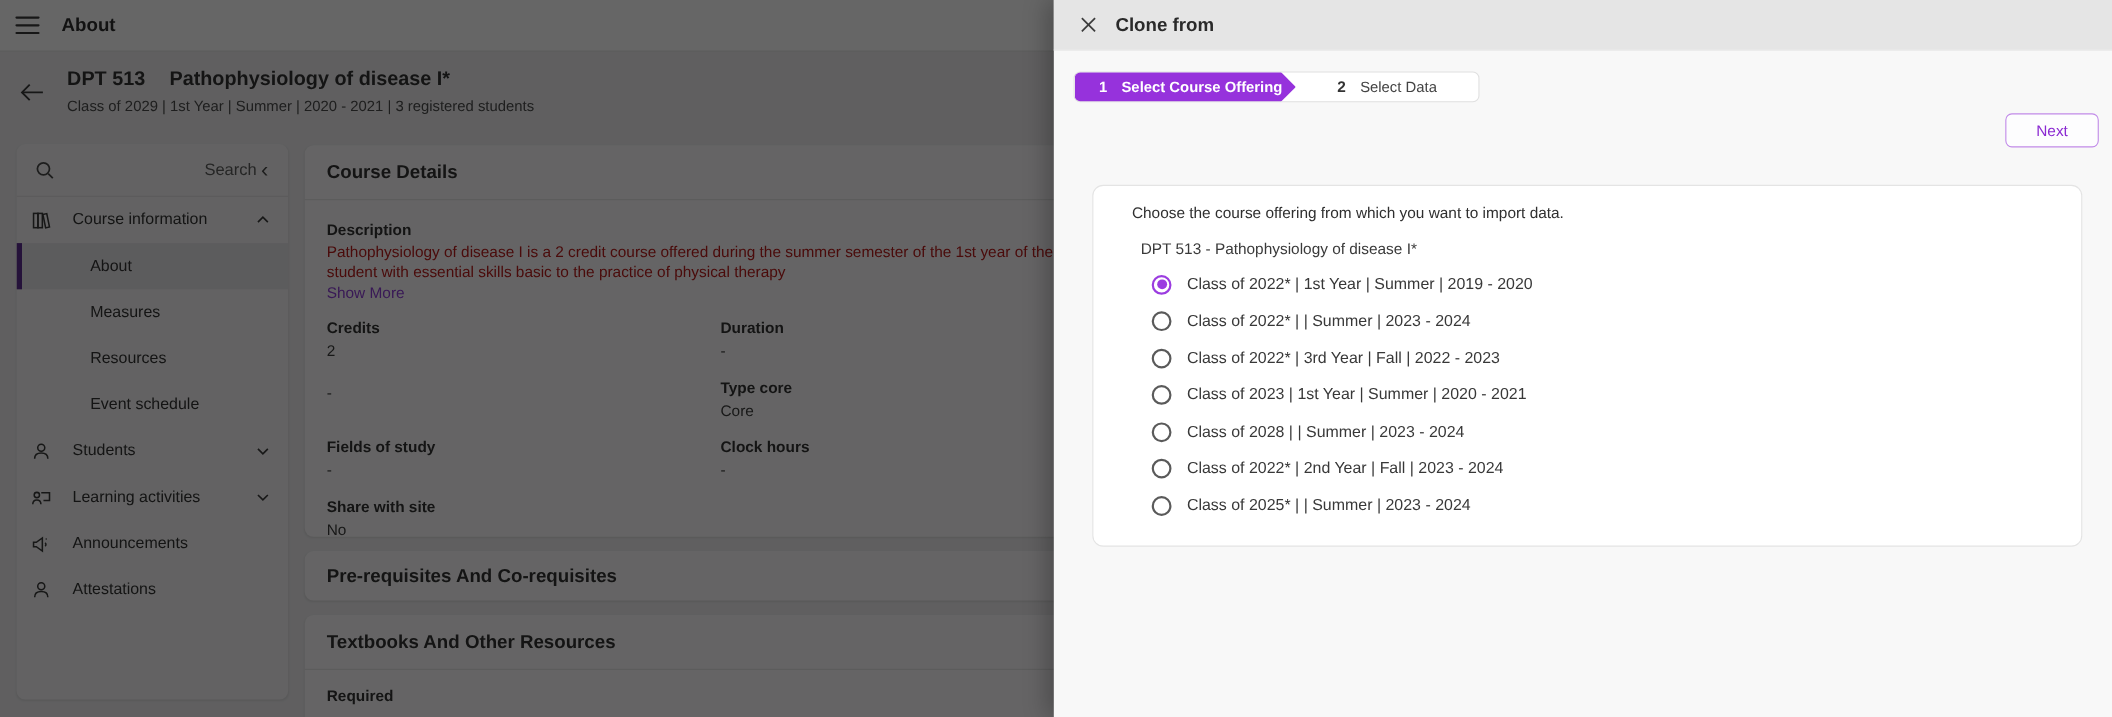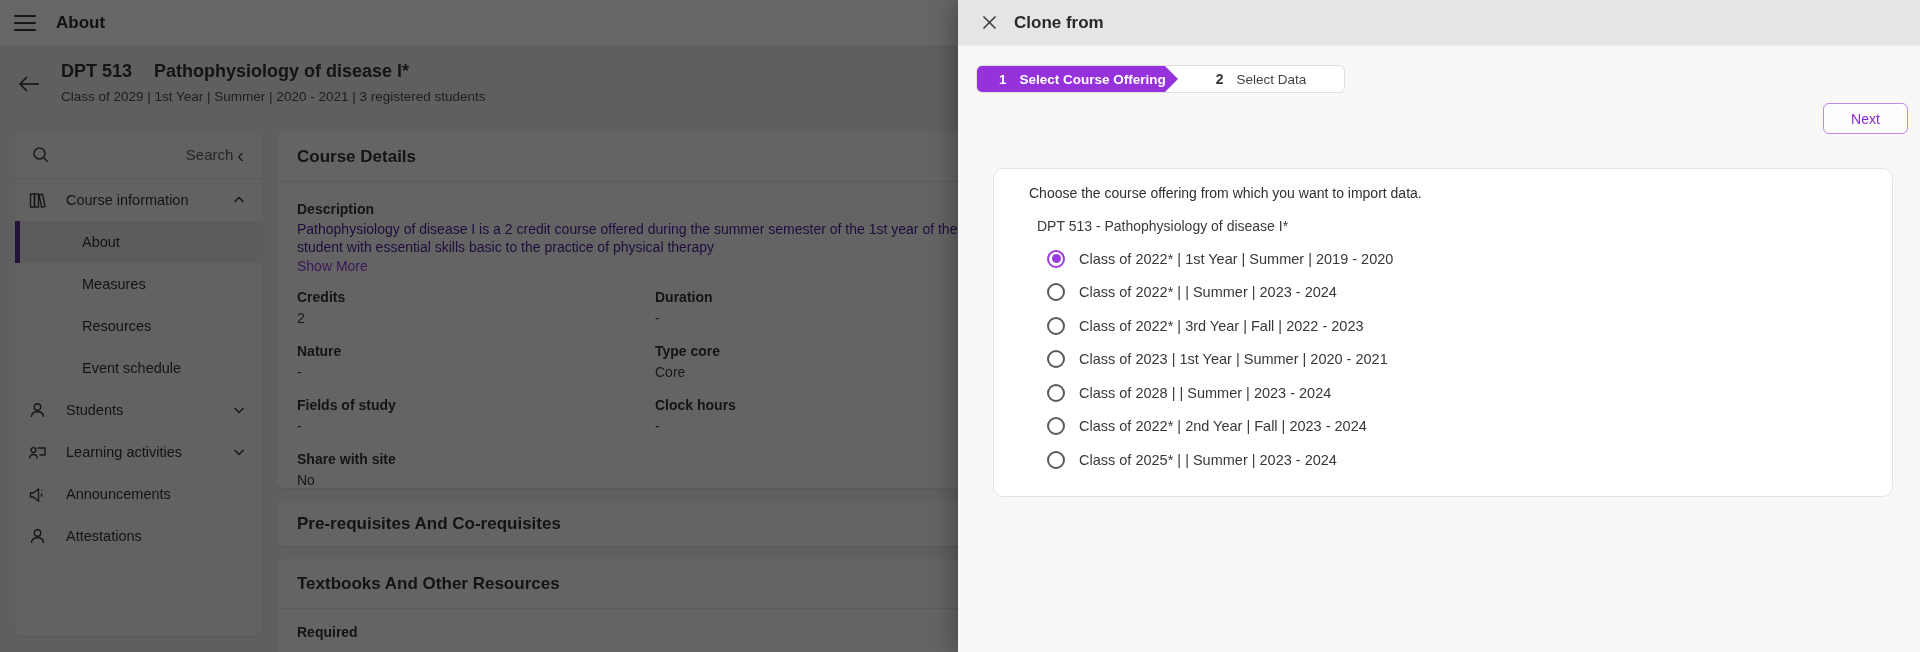--- a/index.html
+++ b/index.html
@@ -37,21 +37,21 @@
   .chev { width:14px; height:14px; }
 
   
   .main { position:absolute; left:277px; top:132px; width:1330px; }
   .card { background:#fcfbfc; border-radius:8px; box-shadow:0 1px 2px rgba(0,0,0,0.08); margin-bottom:13px; }
   .card-title { font-size:17px; font-weight:700; color:#333333; padding:15px 20px 14px 20px; }
   .card-divider { height:1px; background:#e5e4e5; }
   .cd-body { padding:19px 20px 24px 20px; }
   .field-label { font-size:14px; font-weight:700; color:#343434; }
   .field-value { font-size:14px; color:#3c3c3c; margin-top:5px; }
-  .desc-text { font-size:14px; color:#4c1d95; line-height:18px; margin-top:3px; width:1280px; }
+  .desc-text { font-size:14px; color:#b91c1c; line-height:18px; margin-top:3px; width:1280px; }
   .show-more { font-size:14px; color:#8f3fd6; margin-top:1px; display:inline-block; cursor:pointer; line-height:18px; }
   .fields-grid { display:grid; grid-template-columns:358px 1fr; row-gap:17px; margin-top:14px; }
   .section-card { padding:0; }
   .tb-body { padding:15px 20px 20px 20px; }
 
   
   .backdrop { position:absolute; inset:0; background:rgba(0,0,0,0.60); z-index:10; }
   .modal { position:absolute; left:958px; top:0; width:962px; height:652px; background:#f8f8f8; z-index:20;
            box-shadow:-6px 0 20px rgba(0,0,0,0.25); }
   .modal-header { height:46px; background:#e5e5e5; border-bottom:1px solid #ececec; display:flex; align-items:center; padding:0 20px; }
@@ -220,21 +220,20 @@
         <div class="fields-grid">
           <div>
             <div class="field-label">Credits</div>
             <div class="field-value">2</div>
           </div>
           <div>
             <div class="field-label">Duration</div>
             <div class="field-value">-</div>
           </div>
           <div>
-            <div class="field-label">Nature</div>
             <div class="field-value">-</div>
           </div>
           <div>
             <div class="field-label">Type core</div>
             <div class="field-value">Core</div>
           </div>
           <div>
             <div class="field-label">Fields of study</div>
             <div class="field-value">-</div>
           </div>

